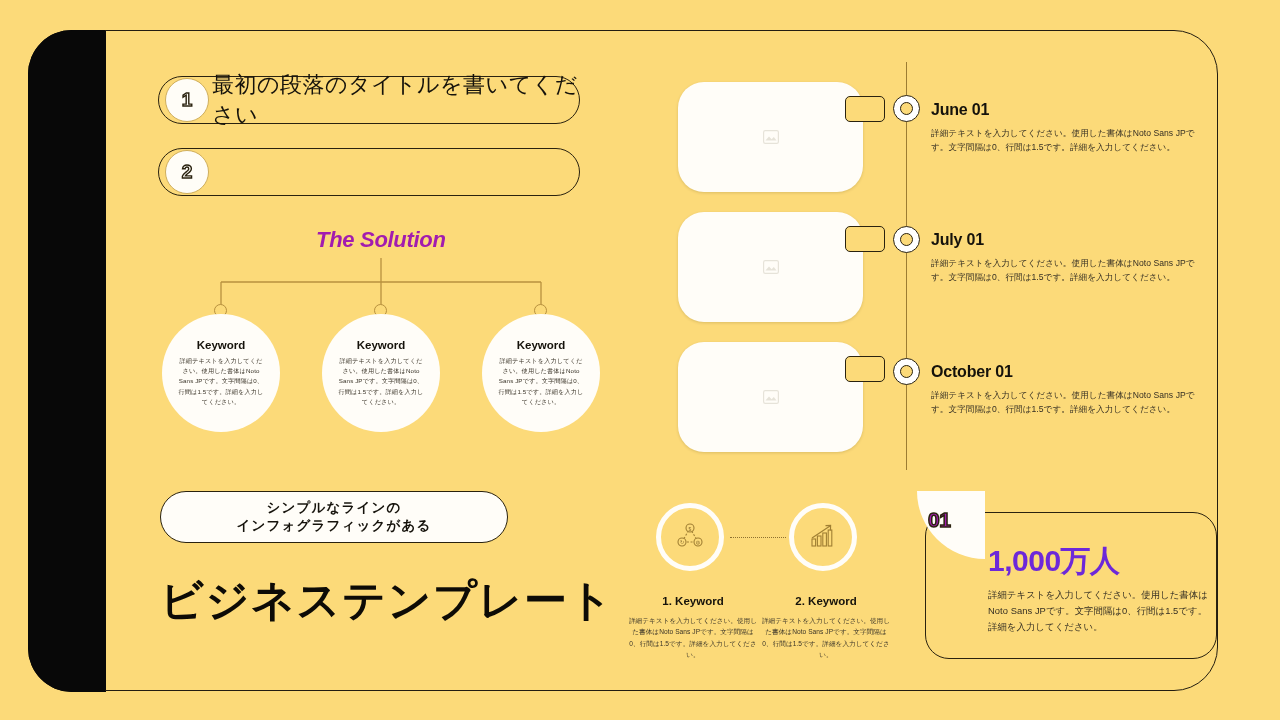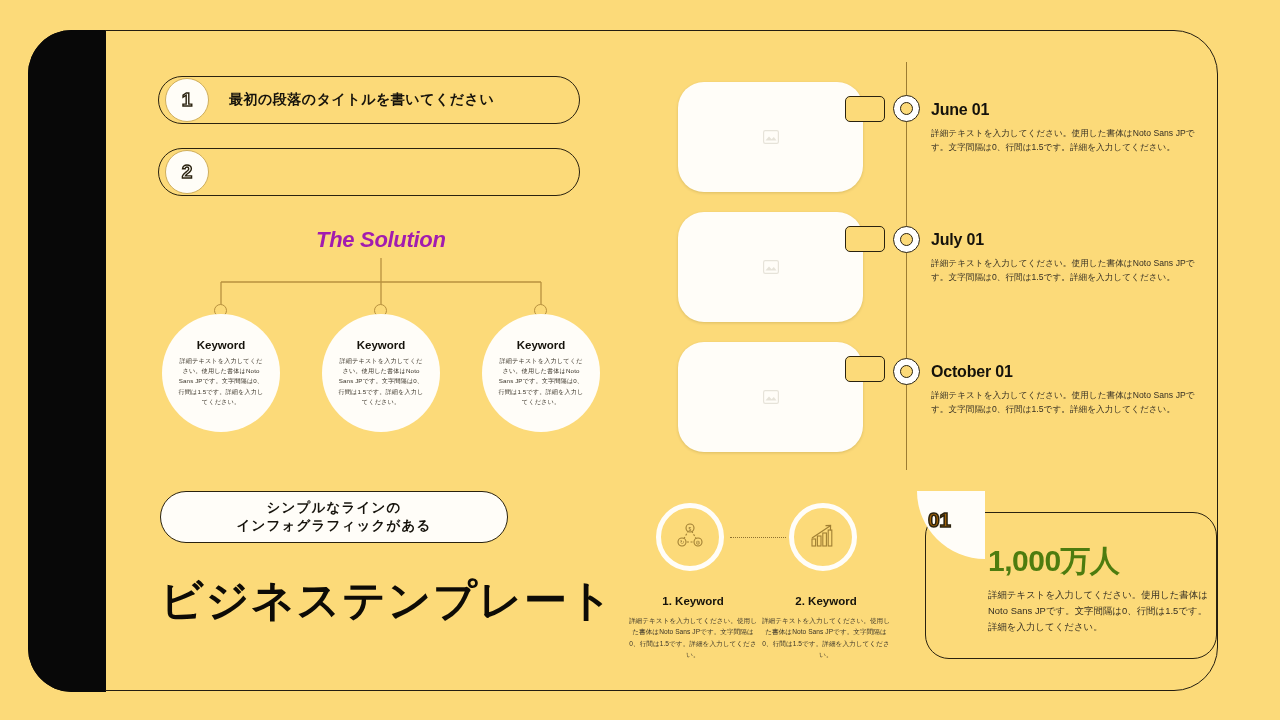--- a/index.html
+++ b/index.html
@@ -63,23 +63,23 @@
     display: flex;
     align-items: center;
     justify-content: center;
     font-size: 19px;
     font-weight: 700;
     color: #fffdf7;
     -webkit-text-stroke: 1.4px #2a220f;
     letter-spacing: 0;
   }
   .para-pill .para-label {
-    margin-left: 20px;
-    font-size: 14px;
-    font-weight: 700;
+    margin-left: 3px;
+    font-size: 22px;
+    font-weight: 400;
     color: #15120b;
     letter-spacing: 0.5px;
   }
 
   
   .solution-title {
     position: absolute;
     font-size: 22px;
     font-weight: 700;
     letter-spacing: -0.3px;
@@ -253,31 +253,31 @@
     width: 68px; height: 68px;
     background: #fffdf8;
     border-radius: 0 0 0 100%;
     transform: rotate(0deg);
   }
   .stat-peel-num {
     position: absolute;
     left: 928px; top: 508px;
     font-size: 21px;
     font-weight: 700;
-    color: #a16207;
+    color: #a21caf;
     -webkit-text-stroke: 1.5px #2a220f;
     letter-spacing: -0.5px;
     text-align: right;
   }
   .stat-value {
     position: absolute;
     left: 988px; top: 541px;
     font-size: 30px;
     font-weight: 700;
-    color: #4d7c0f;
+    color: #6d28d9;
     letter-spacing: -0.5px;
   }
   .stat-body {
     position: absolute;
     left: 988px; top: 587px;
     width: 222px;
     font-size: 9.4px;
     line-height: 1.72;
     color: #352f23;
     letter-spacing: 0.05px;

